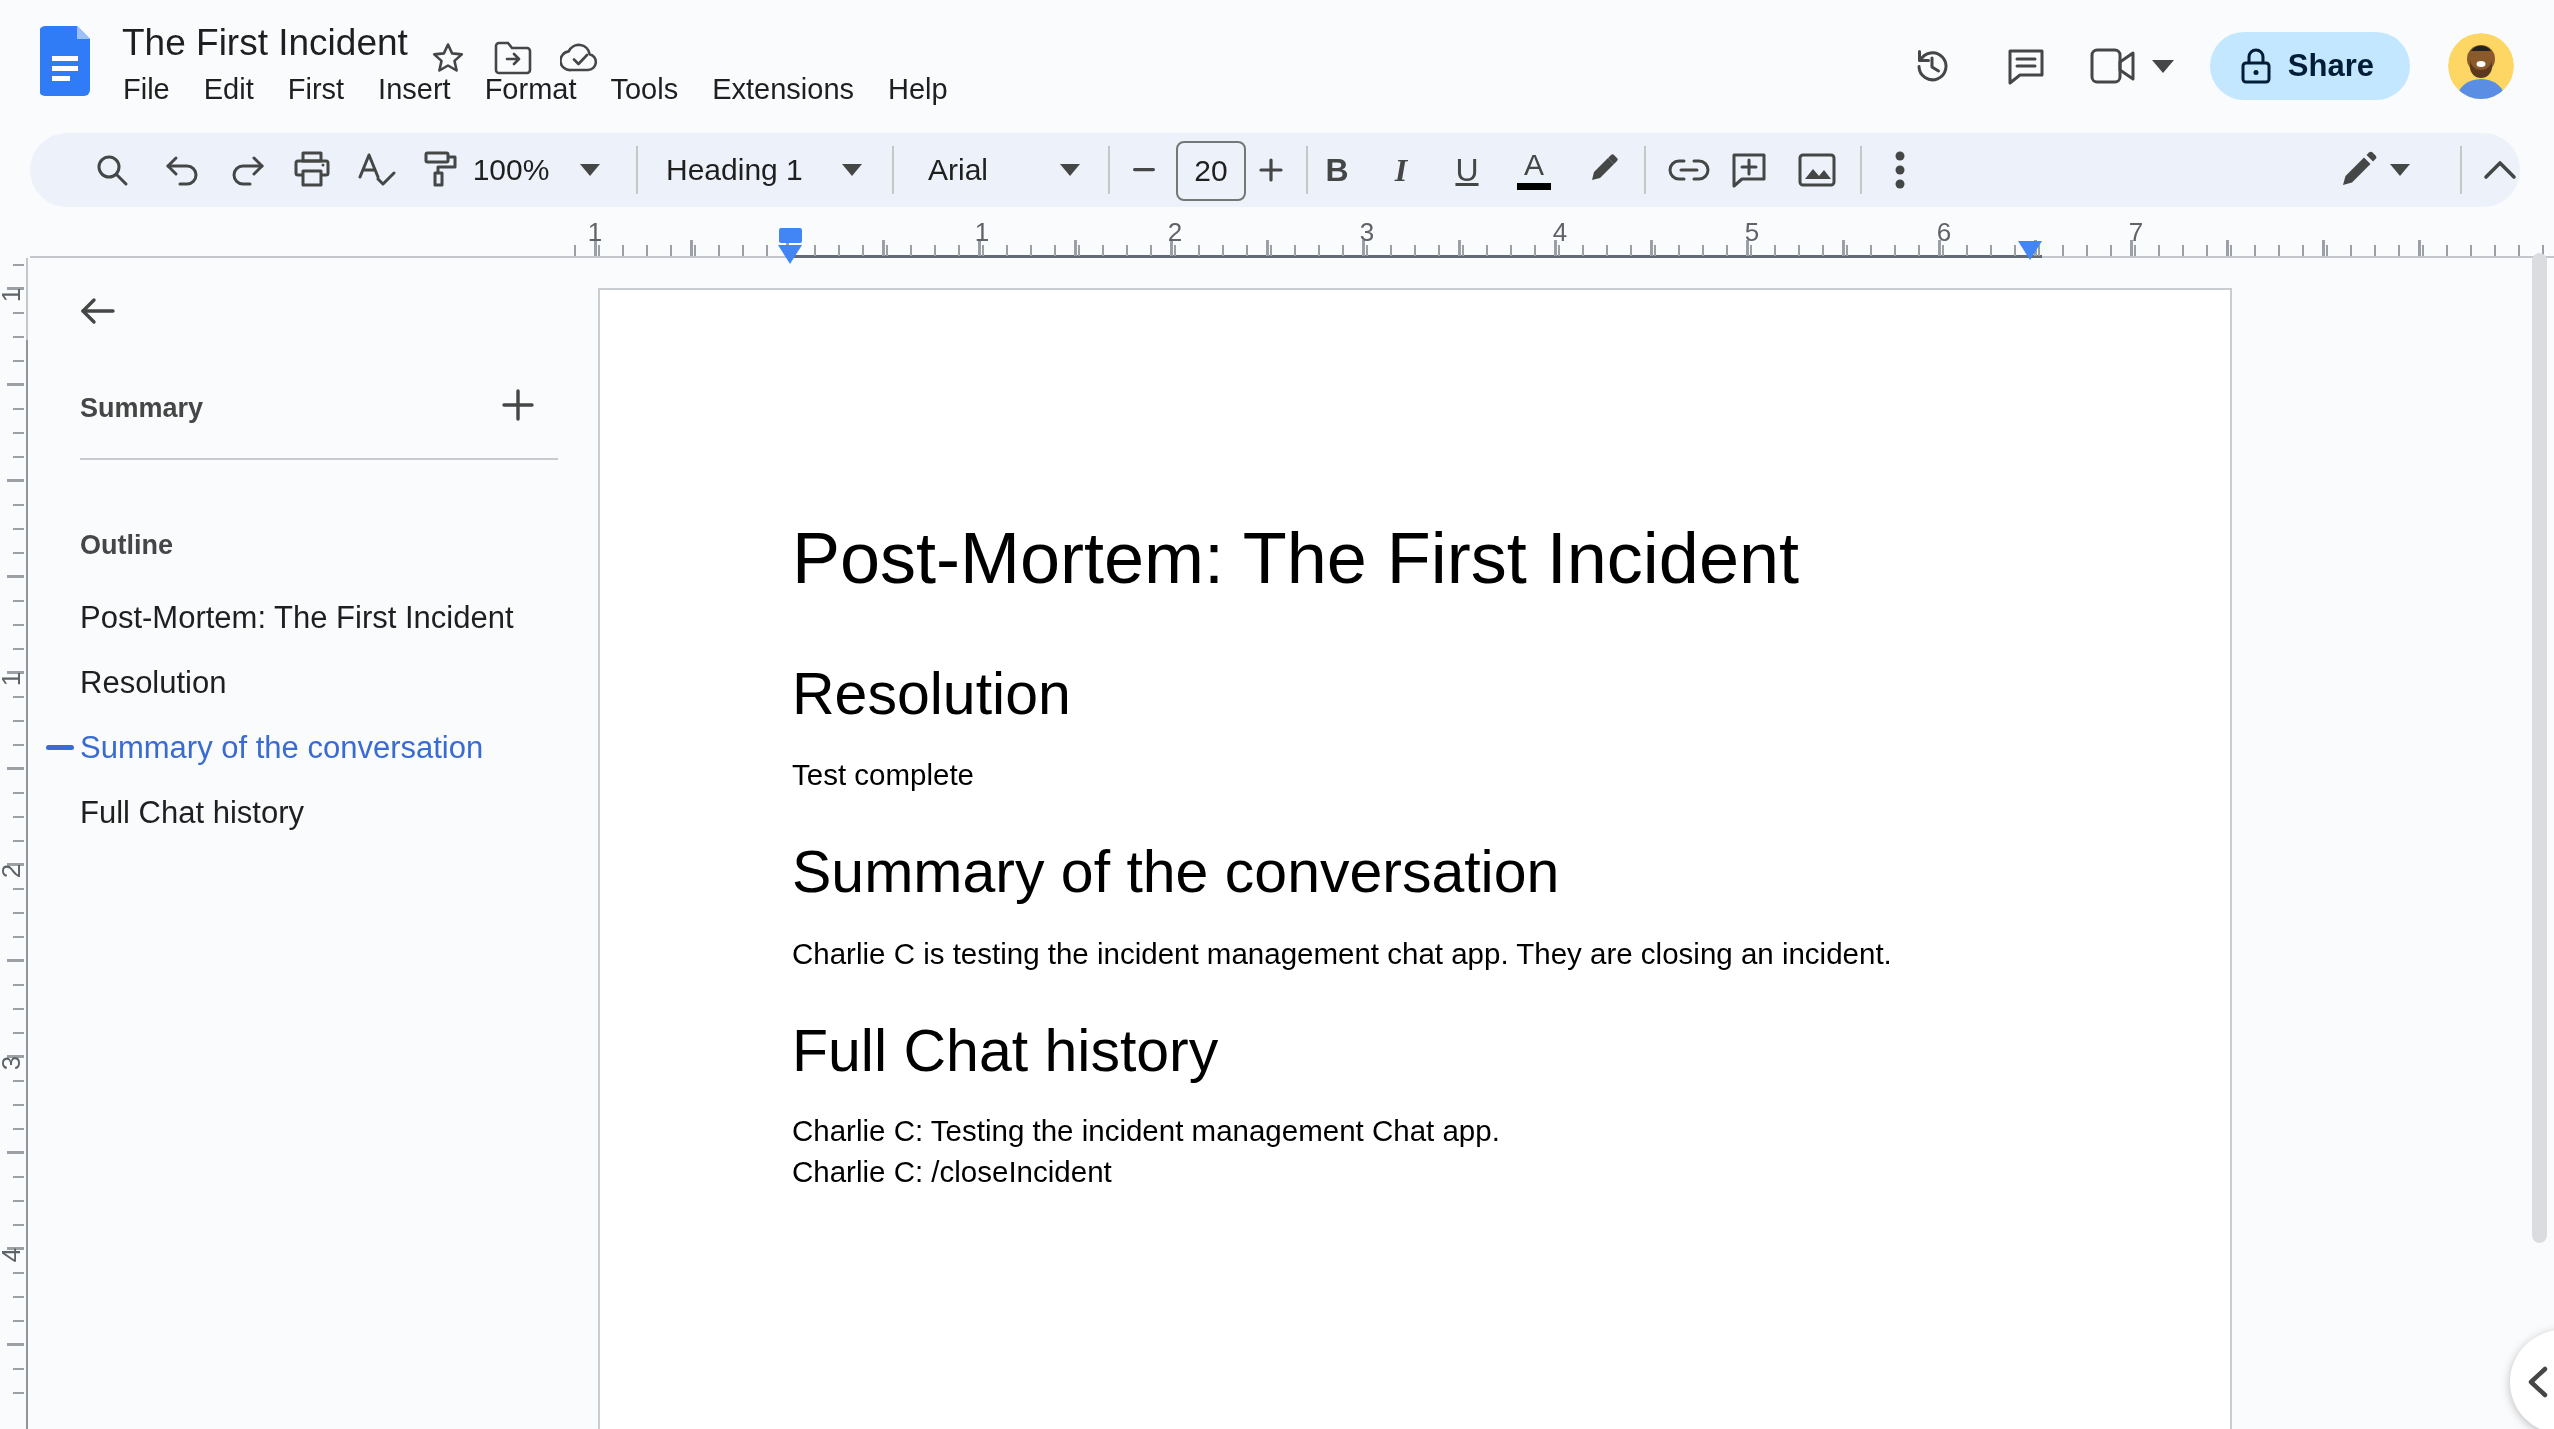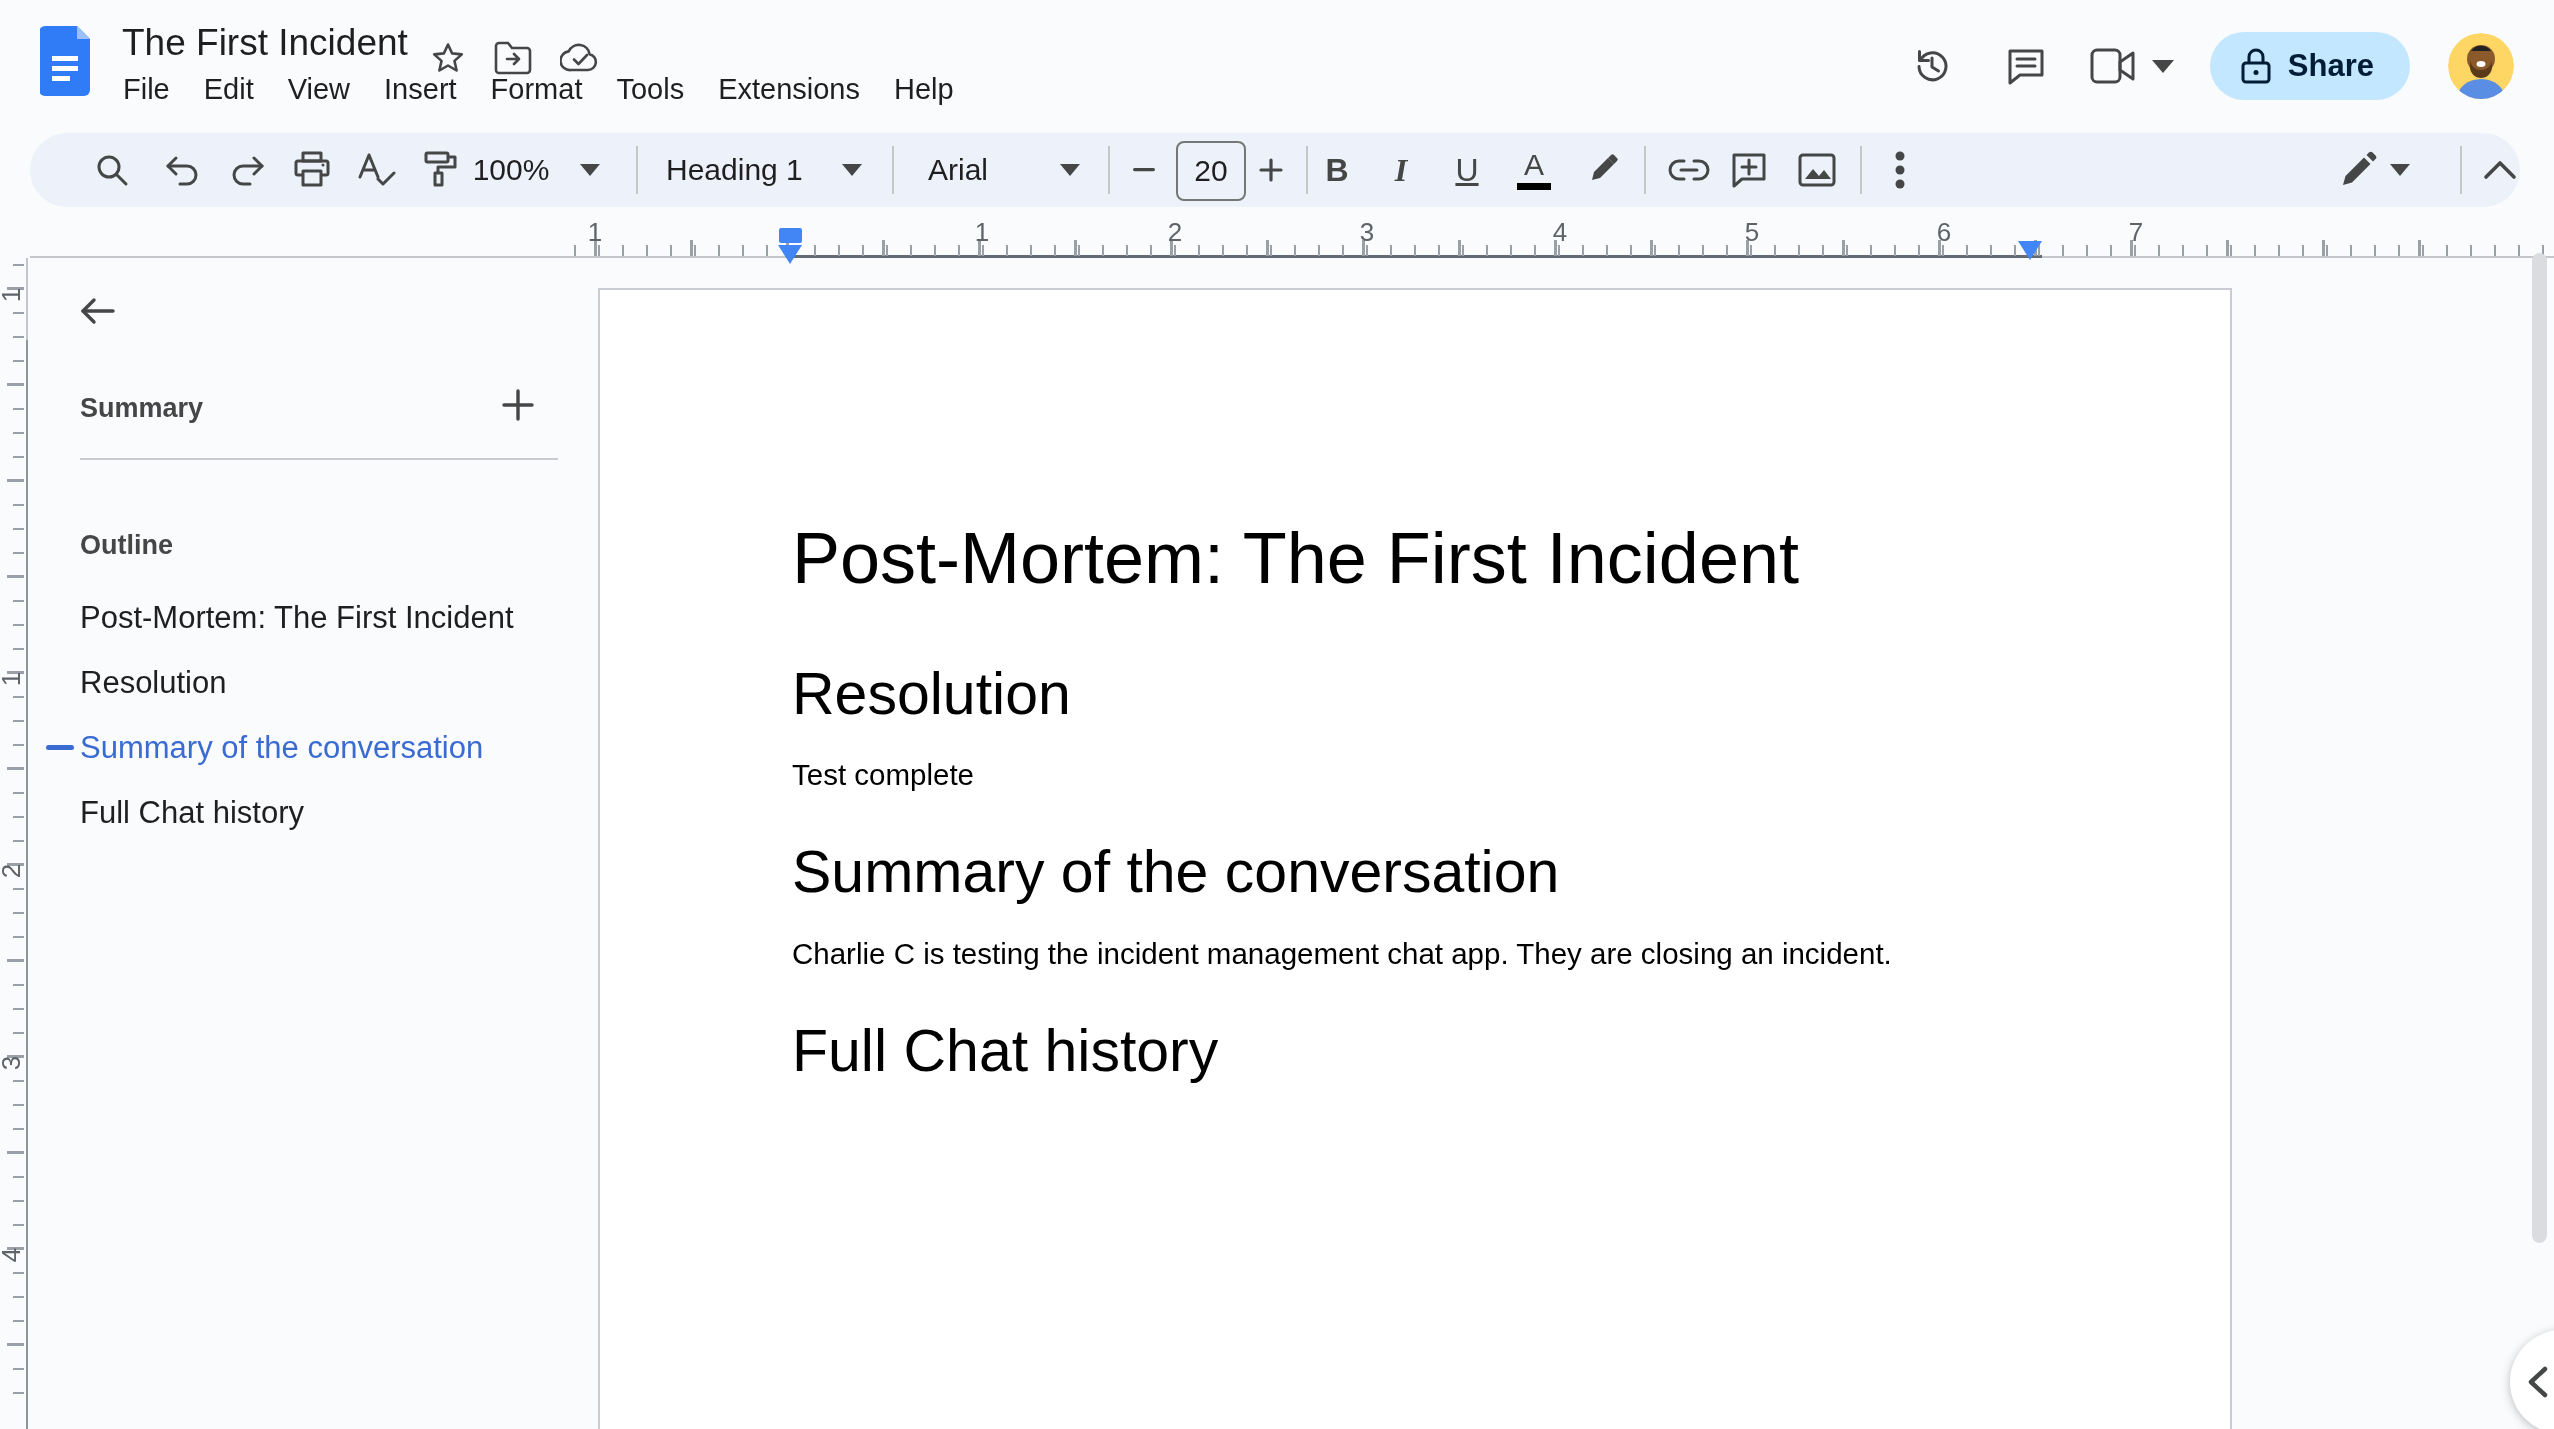--- a/index.html
+++ b/index.html
@@ -100,21 +100,21 @@
       <svg width="40" height="32" viewBox="0 0 40 32" fill="none" stroke="#444746" stroke-width="2.6" stroke-linejoin="round">
         <path d="M11 28 h17 a8 8 0 0 0 1.6-15.8 A11 11 0 0 0 8.7 9.4 9.3 9.3 0 0 0 11 28z"></path>
         <path d="M14 17.5 l4.5 4.5 L27 13" stroke-linecap="round"></path>
       </svg>
     </span>
   </div>
 
   <div class="abs menubar">
     <span class="menu-item">File</span>
     <span class="menu-item">Edit</span>
-    <span class="menu-item">View</span>
+    <span class="menu-item">First</span>
     <span class="menu-item">Insert</span>
     <span class="menu-item">Format</span>
     <span class="menu-item">Tools</span>
     <span class="menu-item">Extensions</span>
     <span class="menu-item">Help</span>
   </div>
 
   <div class="abs hdr-right">
     <span class="icon-btn">
       <svg width="46" height="46" viewBox="0 0 46 46" fill="none" stroke="#444746" stroke-width="3" stroke-linecap="round" stroke-linejoin="round">
@@ -333,20 +333,24 @@
   <div class="abs active-dash"></div>
   <div class="abs outline-item" style="top:791px">Full Chat history</div>
 
   <div class="abs page">
     <div class="doc doc-h1" style="top:232px">Post-Mortem: The First Incident</div>
     <div class="doc doc-h2" style="top:375px">Resolution</div>
     <div class="doc doc-p" style="top:452px">Test complete</div>
     <div class="doc doc-h2" style="top:553px">Summary of the conversation</div>
     <div class="doc doc-p" style="top:631px">Charlie C is testing the incident management chat app. They are closing an incident.</div>
     <div class="doc doc-h2" style="top:732px">Full Chat history</div>
+    <div class="doc doc-p" style="top:808px">
+      <div>Charlie C: Testing the incident management Chat app.</div>
+      <div>Charlie C: /closeIncident</div>
+    </div>
   </div>
 
   <div class="abs scroll-thumb"></div>
   <div class="abs float-btn">
     <svg width="26" height="34" viewBox="0 0 26 34" fill="none" stroke="#444746" stroke-width="4.5" stroke-linecap="round" stroke-linejoin="round">
       <path d="M21 4 L7 17 l14 13"></path>
     </svg>
   </div>
 
 </div>

